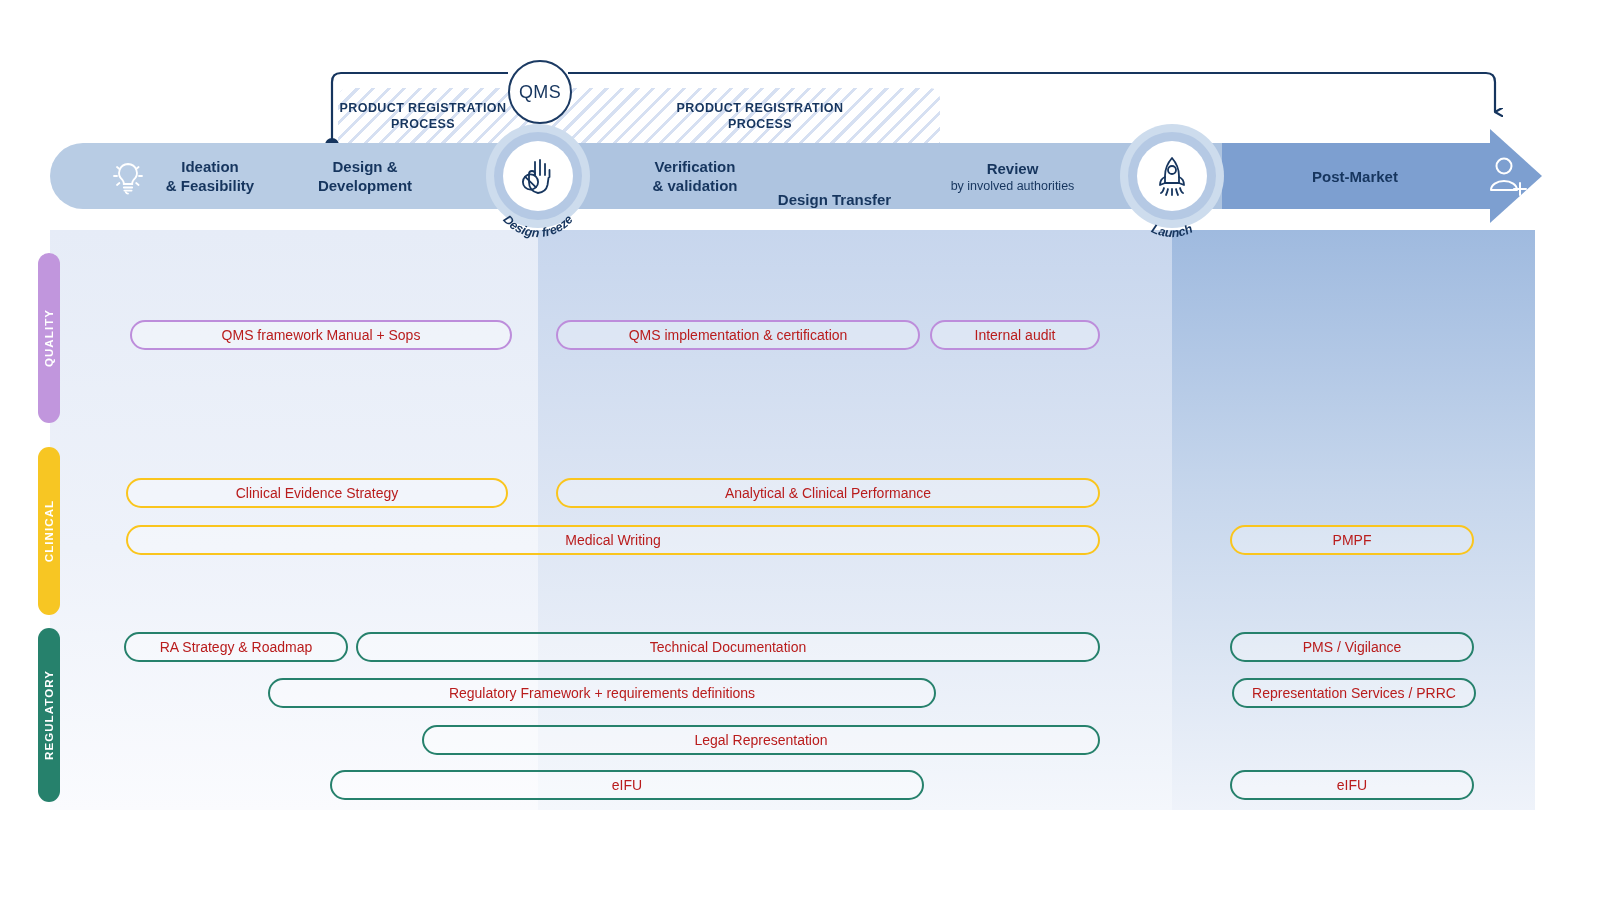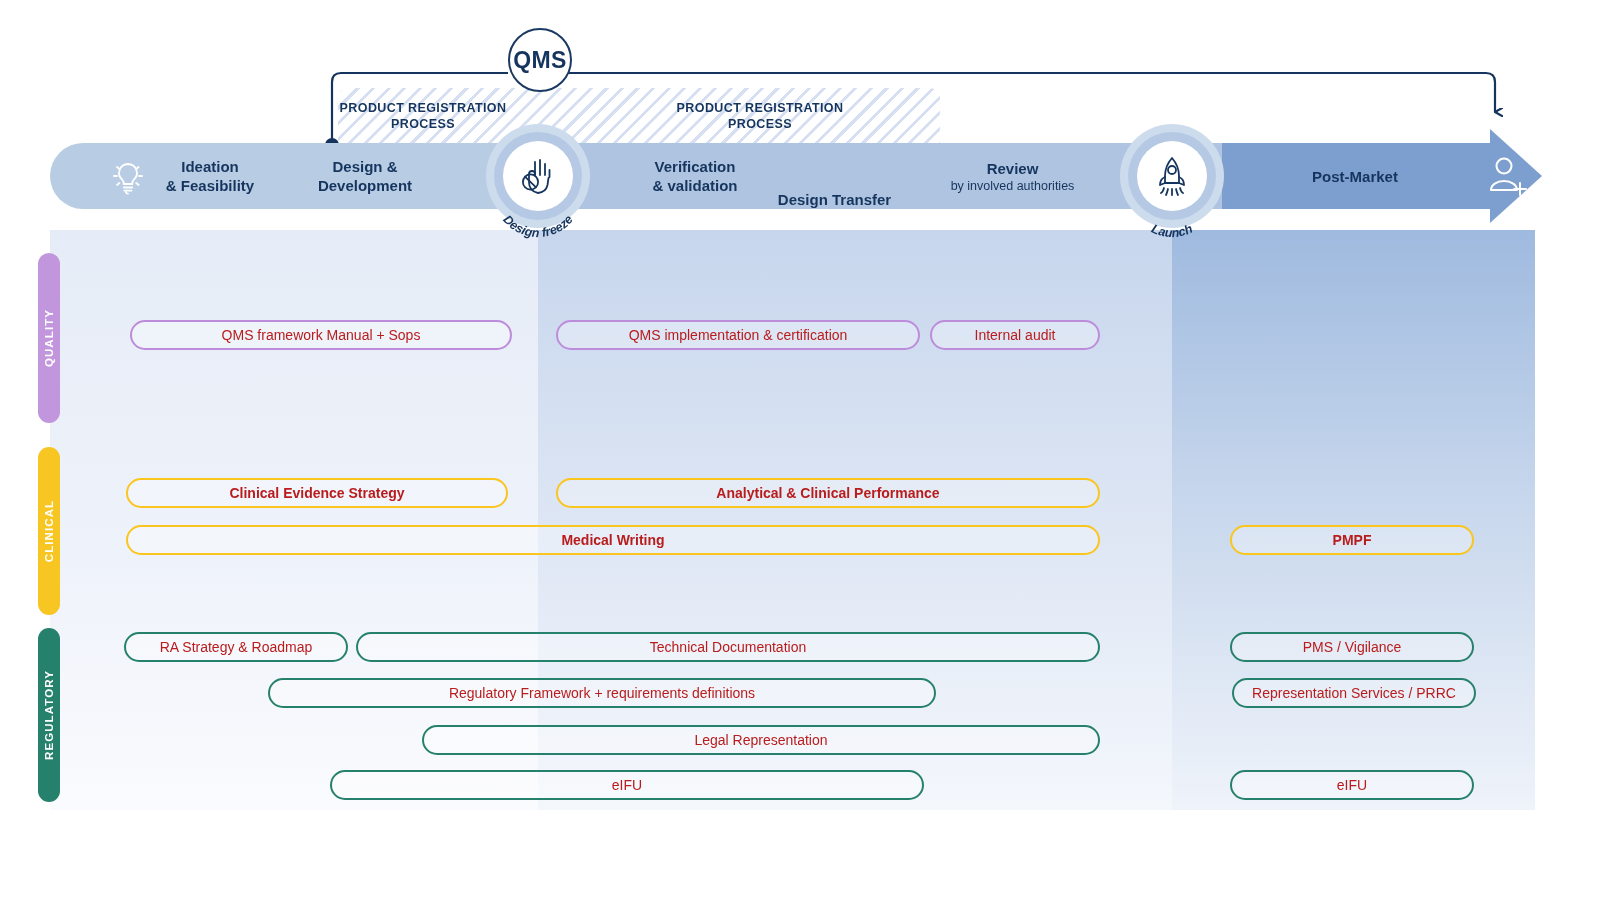--- a/index.html
+++ b/index.html
@@ -32,24 +32,24 @@
     position:absolute;top:100px;width:220px;text-align:center;
     font-size:12.5px;font-weight:bold;letter-spacing:.4px;line-height:16px;
     color:#16355e;
   }
   .hl-1{left:313px;}
   .hl-2{left:650px;}
 
   
   .qms-loop{position:absolute;left:300px;top:30px;width:1230px;height:120px;}
   .qms-bubble{
-    position:absolute;left:508px;top:28px;width:60px;height:60px;
+    position:absolute;left:508px;top:60px;width:60px;height:60px;
     border-radius:50%;background:#fff;border:2.5px solid #1b3a63;
     display:flex;align-items:center;justify-content:center;
-    font-size:23px;font-weight:bold;color:#16355e;letter-spacing:.3px;
+    font-size:18px;font-weight:normal;color:#16355e;letter-spacing:.3px;
   }
 
   
   .banner{position:absolute;left:50px;top:143px;width:1490px;height:66px;}
   .banner-seg{position:absolute;top:0;height:66px;}
   .seg-a{left:0;width:488px;background:#b8cce4;border-radius:33px 0 0 33px;}
   .seg-b{left:488px;width:684px;background:#aec4e0;}
   .seg-c{left:1172px;width:273px;background:#7d9fd0;}
   .phase{
     position:absolute;top:0;height:66px;display:flex;flex-direction:column;
@@ -81,21 +81,21 @@
   .tab-regulatory{top:628px;height:174px;background:#26816c;}
 
   
   .pill{
     position:absolute;height:30px;border-radius:16px;
     background:rgba(255,255,255,.30);
     display:flex;align-items:center;justify-content:center;
     font-size:14px;color:#b91c1c;white-space:nowrap;box-sizing:border-box;
   }
   .pill.quality{border:2px solid #bd8ddb;}
-  .pill.clinical{border:2.5px solid #fac51d;font-weight:bold;}
+  .pill.clinical{border:2.5px solid #fac51d;}
   .pill.regulatory{border:2px solid #26816c;}
 
   svg{display:block;overflow:visible;}
 </style>
 </head>
 <body>
 
 <div class="stage">
 
   <div class="bg-col bg-a"></div>

